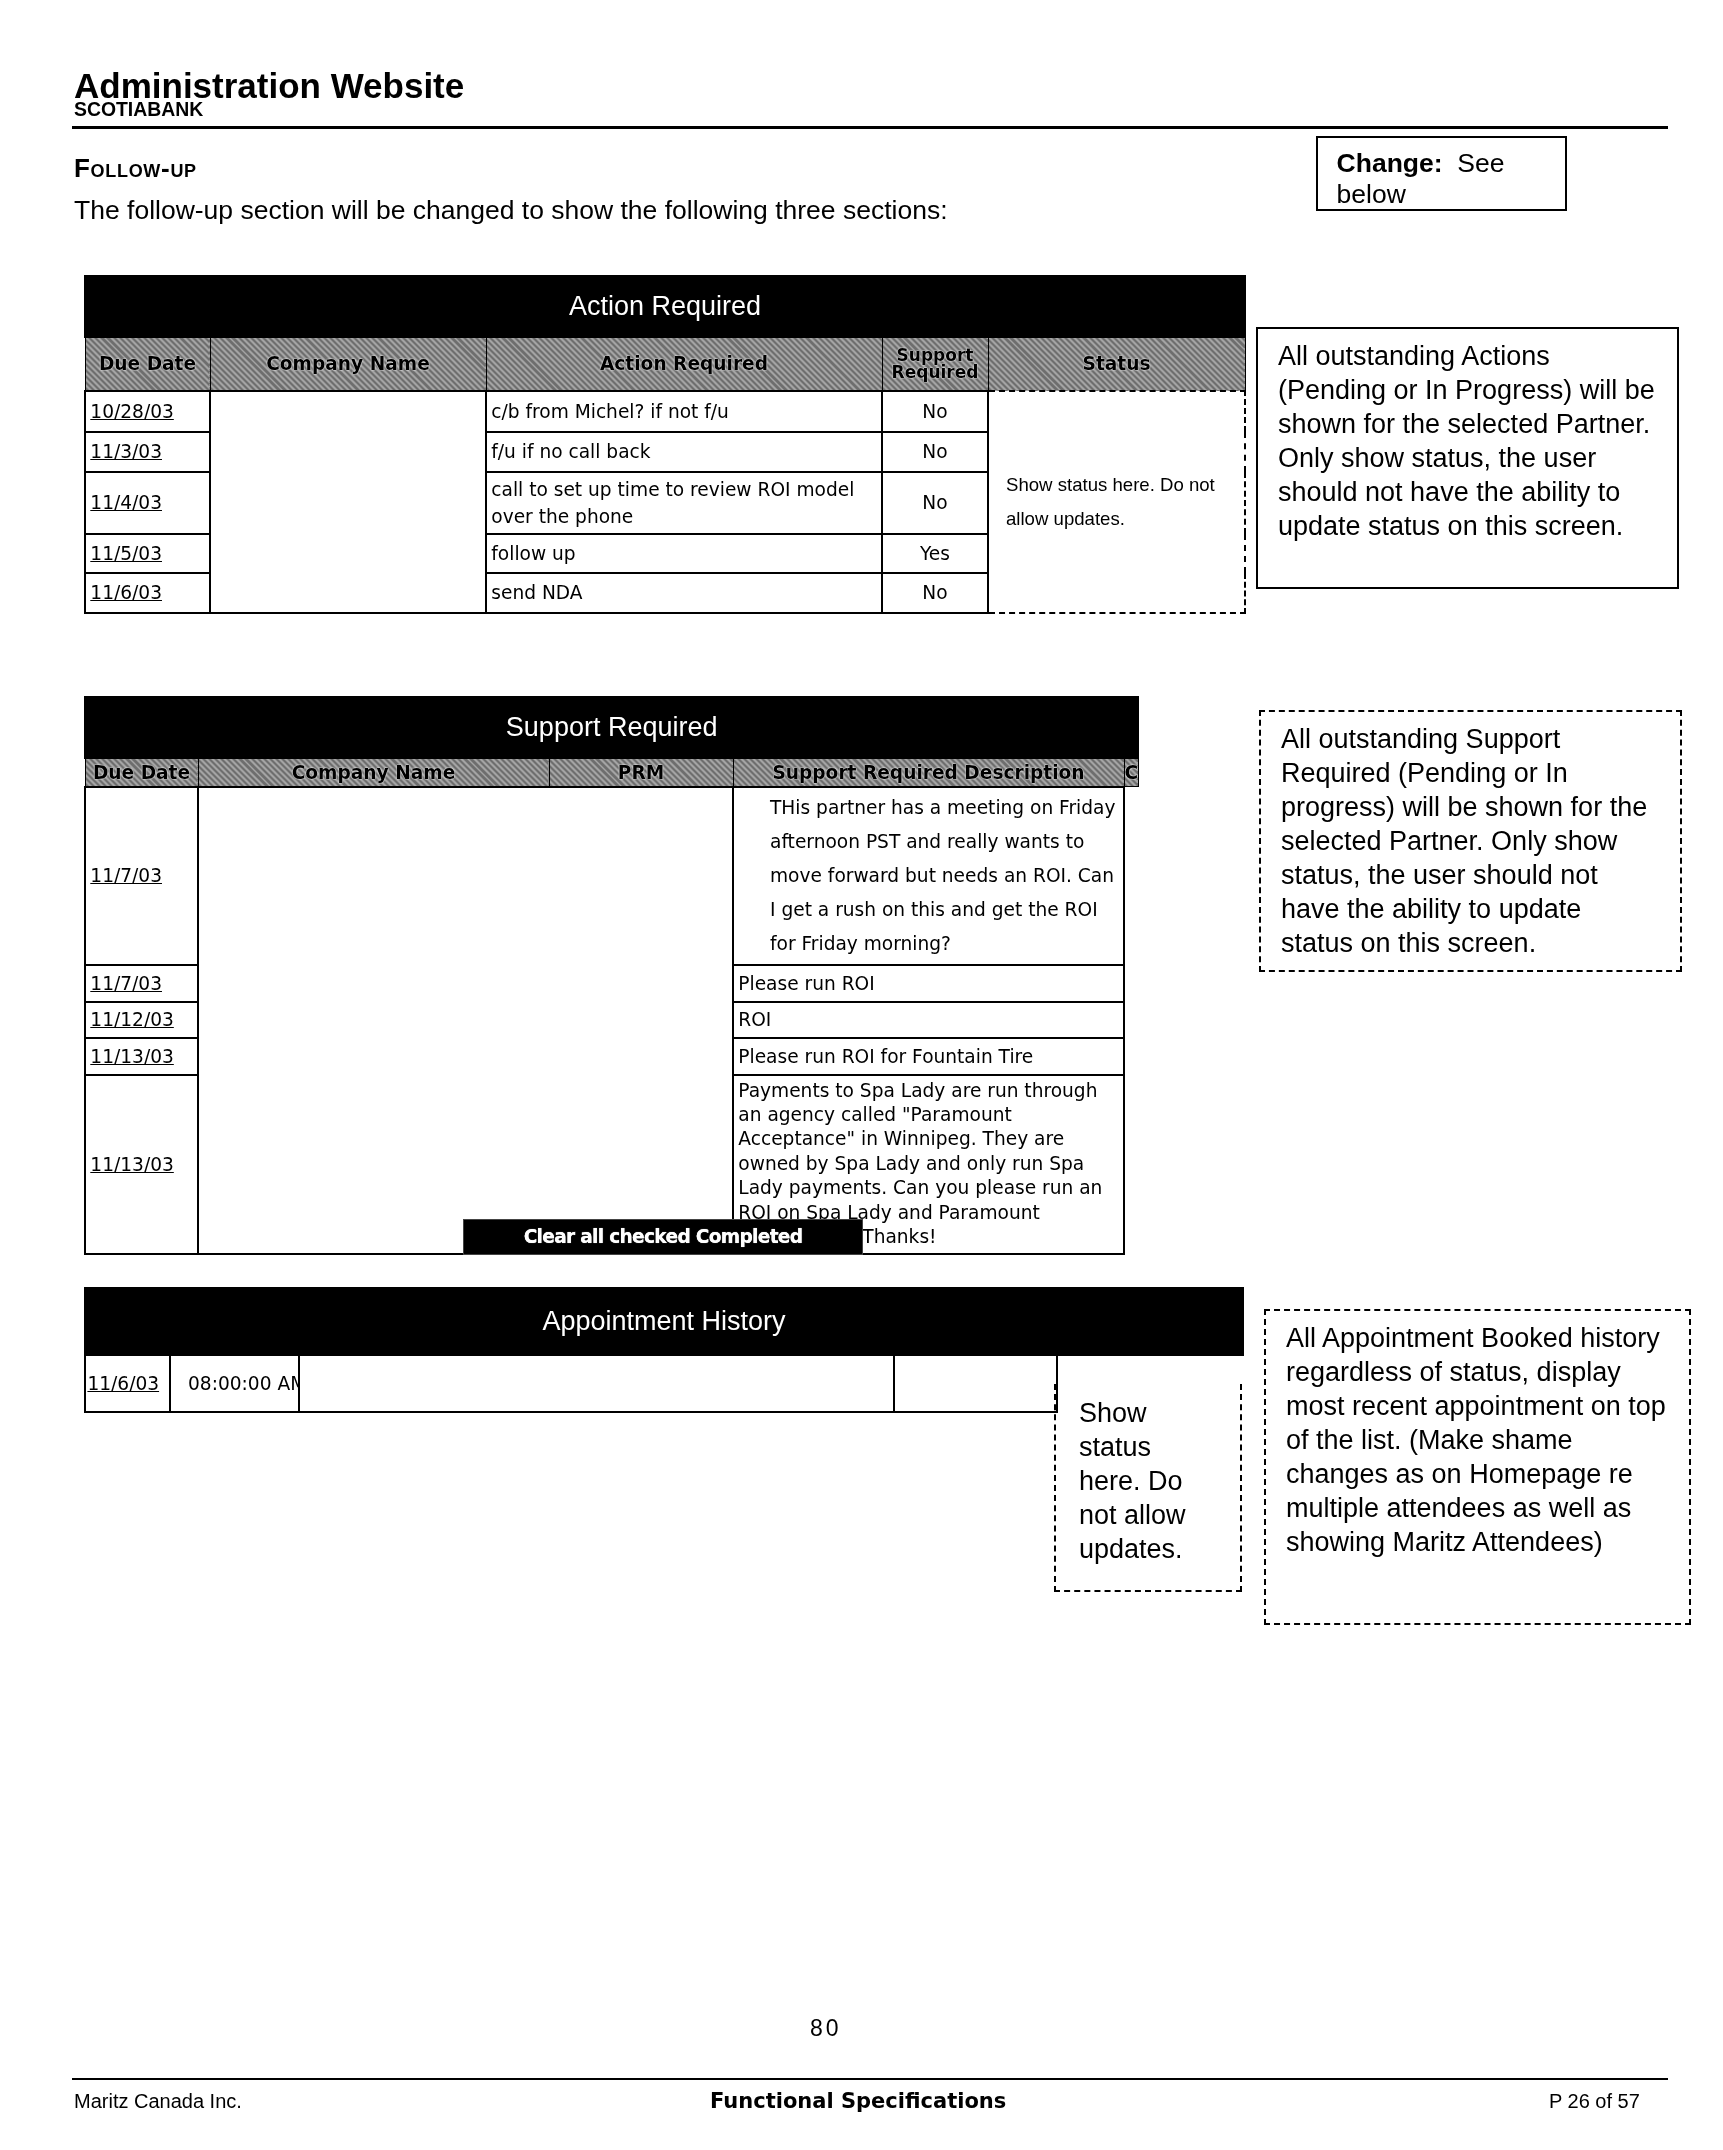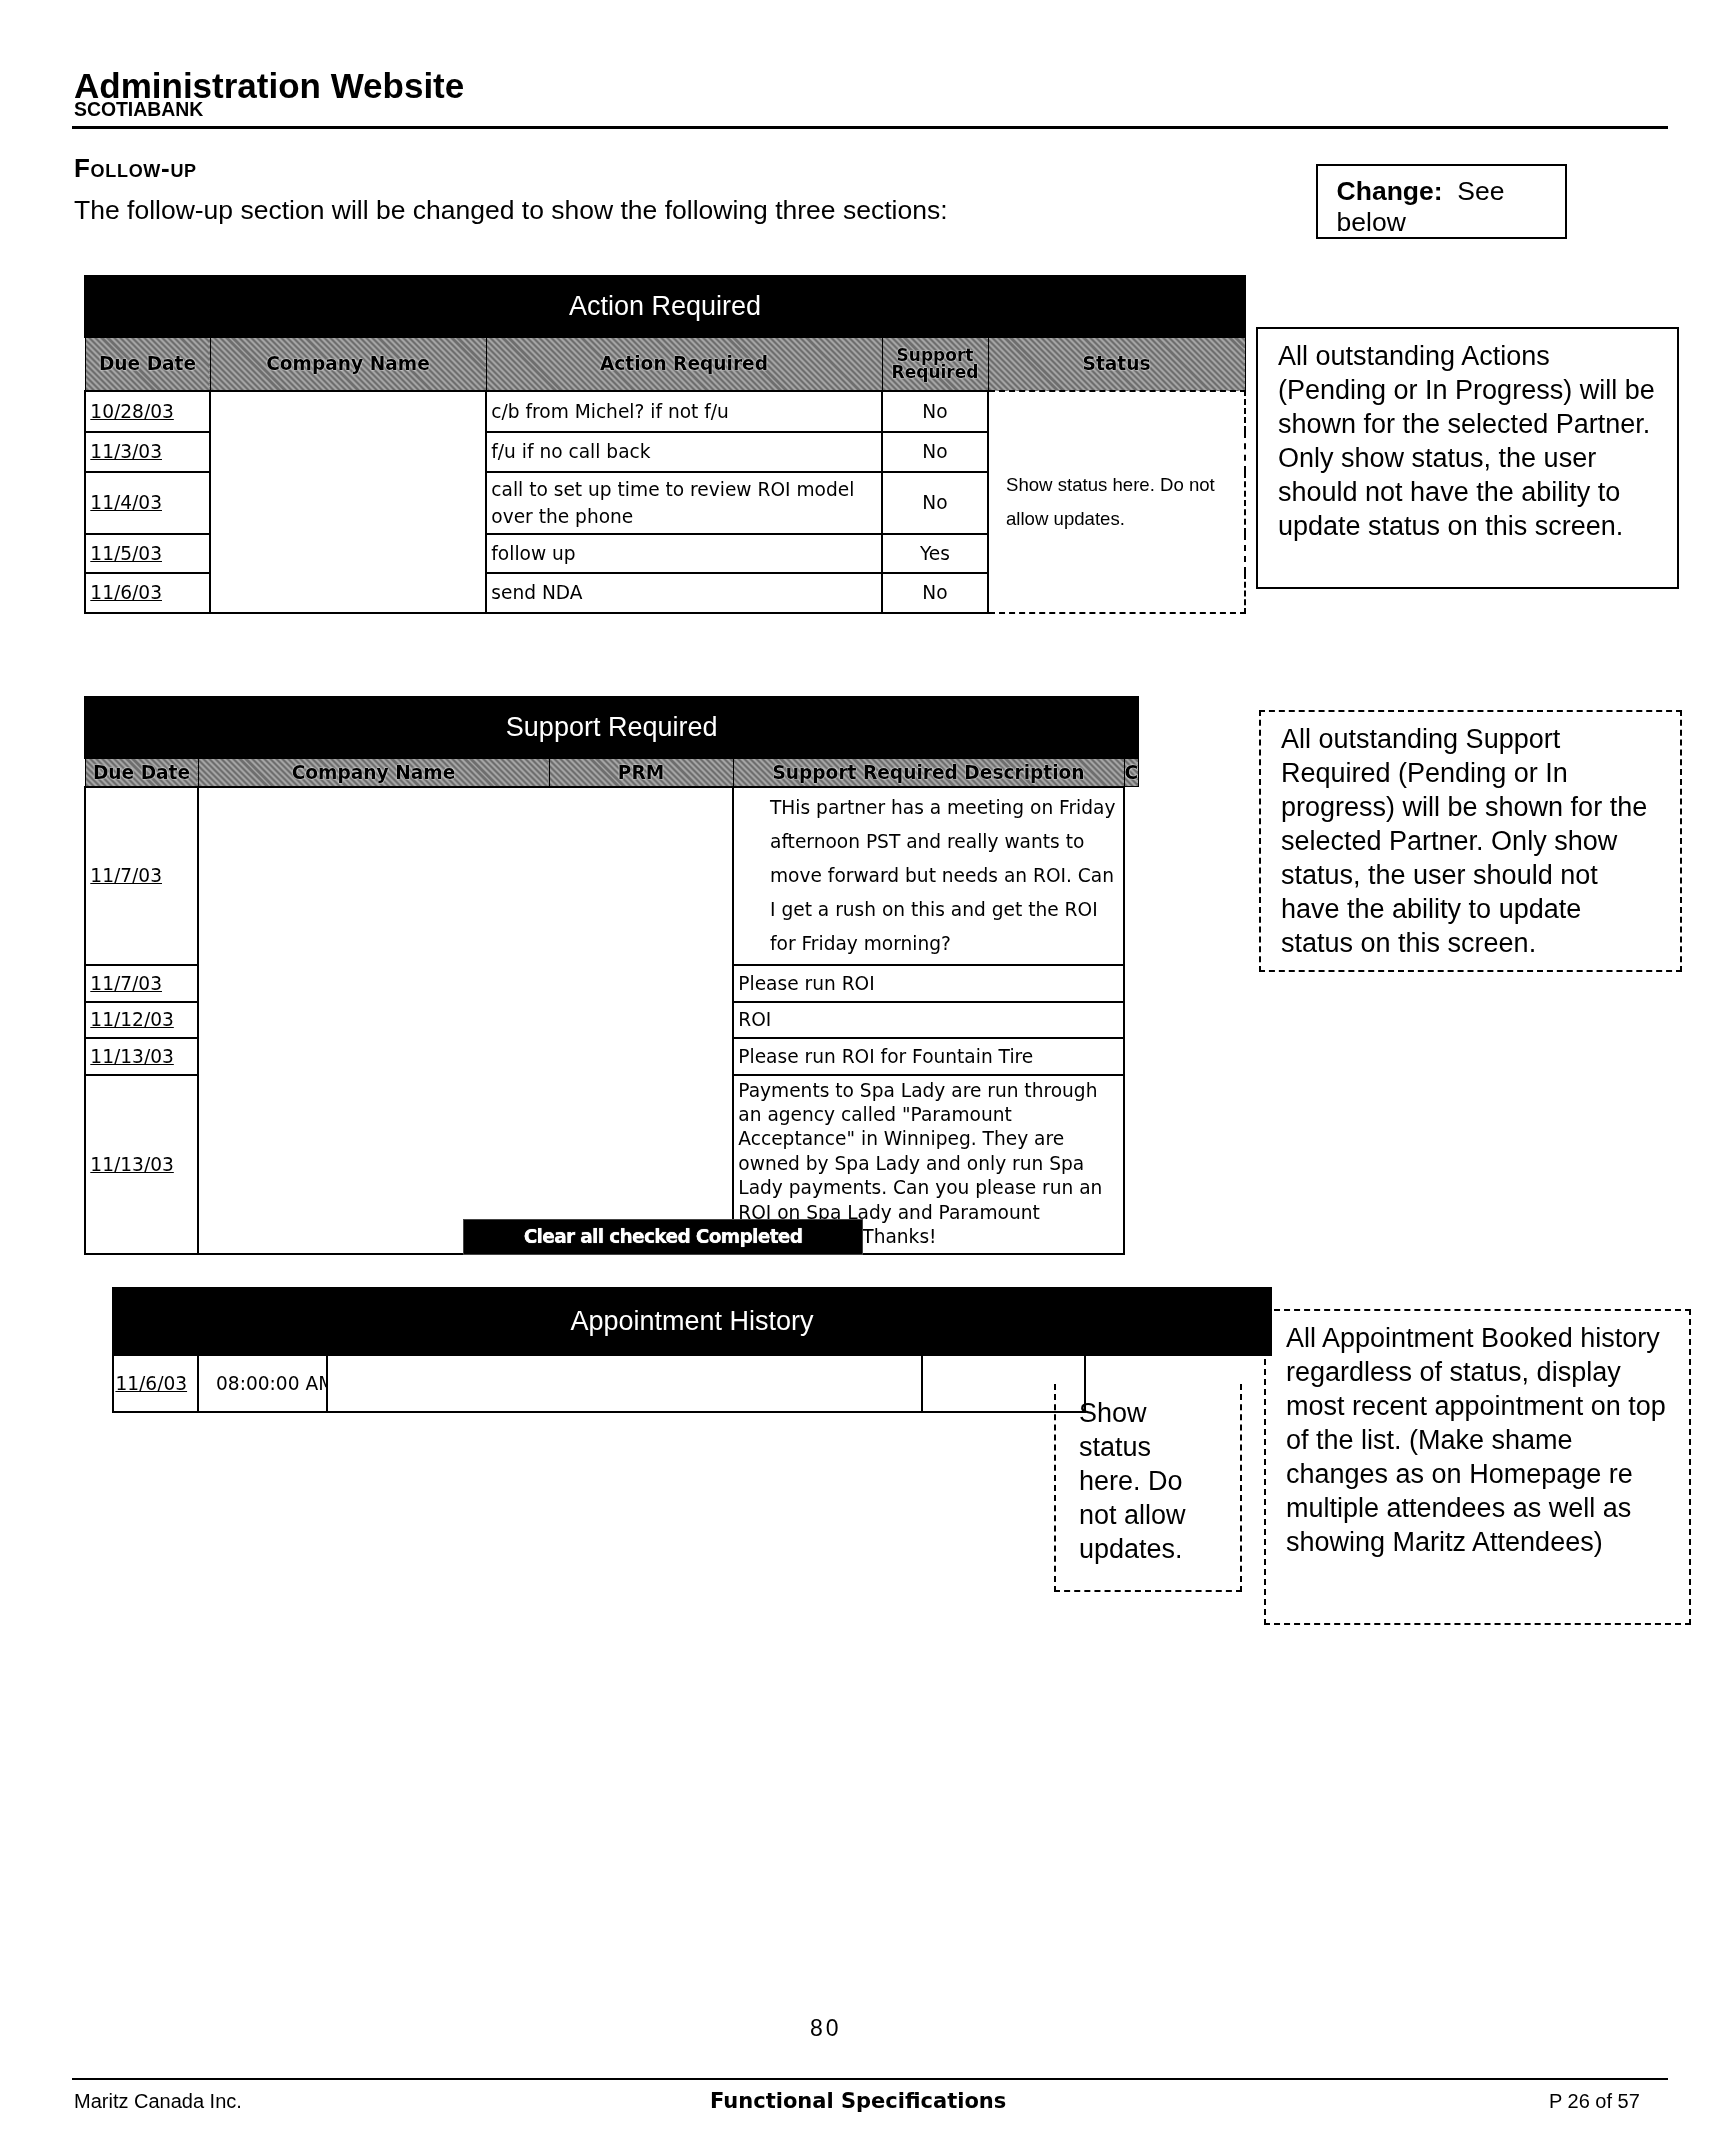--- a/index.html
+++ b/index.html
@@ -3,21 +3,21 @@
   <meta charset="utf-8">
   <style>
     html, body { margin:0; padding:0; background:#fff; }
     body { width:1723px; height:2151px; position:relative; overflow:hidden; font-family:"Liberation Sans", sans-serif; color:#000; }
     .abs { position:absolute; }
     .hdr-title { left:74px; top:66px; font-size:35px; font-weight:bold; }
     .hdr-sub { left:74px; top:98px; font-size:19.4px; font-weight:bold; }
     .hdr-rule { left:72px; top:126px; width:1596px; height:2.9px; background:#000; }
     .sec-title { left:74px; top:153px; font-size:26px; font-weight:bold; font-variant:small-caps; letter-spacing:0.7px; }
     .intro { left:74px; top:195px; font-size:26.5px; }
-    .change-box { left:1316px; top:136px; width:251px; height:75px; border:2.2px solid #000; box-sizing:border-box; font-size:26.5px; padding:10px 0 0 18.6px;margin-top:28px; }
+    .change-box { left:1316px; top:136px; width:251px; height:75px; border:2.2px solid #000; box-sizing:border-box; font-size:26.5px; padding:10px 0 0 18.6px; }
     .change-box b { font-weight:bold; }
     .note { font-size:27px; line-height:34px; box-sizing:border-box; padding:10px 20px; }
     .note.solid { border:2.2px solid #000; }
     .note.dashed { border:2.2px dashed #000; }
 
     table.grid { position:absolute; border-collapse:collapse; font-family:"DejaVu Sans", sans-serif; table-layout:fixed; }
     .grid .banner { background:#000; color:#fff; font-family:"Liberation Sans", sans-serif; font-size:27px; text-align:center; height:53px; }
     .grid th { background:#8a8a8a; background-image:repeating-linear-gradient(45deg,#6e6e6e 0 2.2px,#a4a4a4 2.2px 4.3px); color:#000; font-size:18.6px; font-weight:bold; border:1.4px solid #000; padding:1.4px 2.9px; text-shadow:0 0 1.4px #fff, 0 0 1.4px #fff; }
     .grid td { border:2.2px solid #000; font-size:18.6px; padding:2.9px 4.3px; vertical-align:middle; }
     .grid td.date { text-decoration:underline; }
@@ -142,21 +142,21 @@
     <td style="line-height:24.4px;">Payments to Spa Lady are run through an agency called "Paramount Acceptance" in Winnipeg. They are owned by Spa Lady and only run Spa Lady payments. Can you please run an ROI on Spa Lady and Paramount Acceptance? Thanks!</td>
     <td style="border:none;"></td>
   </tr>
 </tbody>
   </table>
 
 <div class="abs btn-clear">Clear all checked Completed</div>
 
 <div class="abs note dashed" style="left:1259px; top:710px; width:423px; height:262px;">All outstanding Support Required (Pending or In progress) will be shown for the selected Partner.  Only show status, the user should not have the ability to update status on this screen.</div>
 
-<table class="grid" style="left:84px; top:1287px; width:1158px;margin-left:28px;">
+<table class="grid" style="left:84px; top:1287px; width:1158px;">
   <colgroup>
       <col style="width:85px">
       <col style="width:129px">
       <col style="width:391px">
       <col style="width:204px">
       <col style="width:163px">
       <col style="width:186px">
     </colgroup>
   <tbody>
       <tr>

